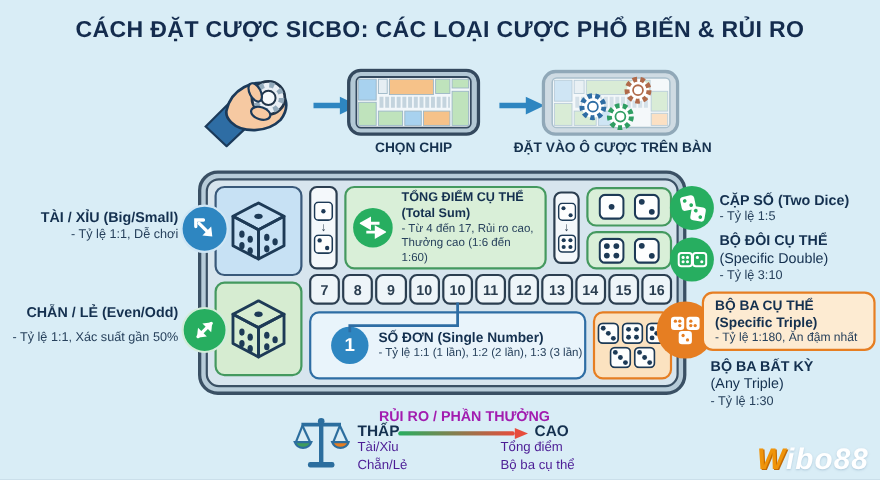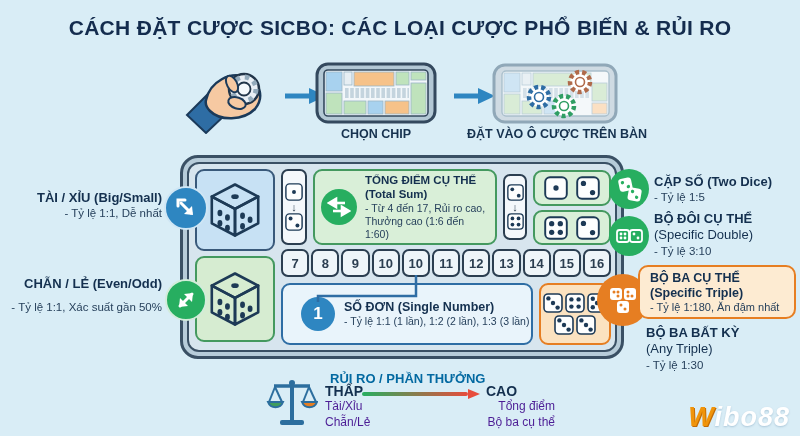--- a/index.html
+++ b/index.html
@@ -87,32 +87,32 @@
   .ann-right-align { text-align:right; }
   .orange-box {
     position:absolute; left:638px; top:265px; width:158px; height:54px;
     background:#fdebd2; border:2.5px solid #e67e22; border-radius:10px;
     padding:4px 10px;
   }
   .orange-box .ann-title { font-size:12.5px; font-weight:800; line-height:1.2; color:#14304f; }
   .orange-box .ann-det { font-size:11px; color:#27415c; line-height:1.2; }
 
   
-  .rr-title { position:absolute; left:330px; top:371px; width:170px; text-align:left;
-    font-size:13px; font-weight:800; color:#0369a1; }
+  .rr-title { position:absolute; left:330px; top:371px; width:170px; text-align:right;
+    font-size:13px; font-weight:800; color:#a21caf; }
   .rr-low  { position:absolute; left:325px; top:383px; font-size:14px; font-weight:800; color:#14304f; }
   .rr-high { position:absolute; left:486px; top:383px; font-size:14px; font-weight:800; color:#14304f; }
   .rr-arrow { position:absolute; left:362px; top:389px; width:118px; height:10px; }
   .rr-arrow .bar { position:absolute; left:0; top:3px; width:106px; height:4px;
     background:linear-gradient(90deg,#27ae60,#e74c3c); border-radius:2px; }
   .rr-arrow .head { position:absolute; right:0; top:0; width:0; height:0;
     border-left:12px solid #e74c3c; border-top:5px solid transparent; border-bottom:5px solid transparent; }
   .rr-list { position:absolute; font-size:12px; color:#4c1d95; line-height:1.3; }
   .rr-list-low { left:325px; top:399px; text-align:left; }
-  .rr-list-high { left:455px; top:399px; width:100px; text-align:right; }
+  .rr-list-high { left:455px; top:399px; width:100px; text-align:left; }
 
   
   .logo { position:absolute; right:10px; bottom:3px; font-style:italic; font-weight:800;
     font-size:27px; letter-spacing:1px; }
   .logo .lw { color:#f0940a; text-shadow:1px 1px 0 #c26a05; }
   .logo .lrest { color:#ffffff; text-shadow:0 1px 2px rgba(160,190,210,.8); }
 </style>
 </head>
 <body>
 
@@ -389,21 +389,21 @@
       </div>
     </div>
   </div>
 
   <svg class="abs" style="left:0;top:0;pointer-events:none" width="800" height="436">
     <polyline points="416,275 416,296 318,296 318,302" fill="none" stroke="#2e6da4" stroke-width="2.5"></polyline>
   </svg>
 
   <div class="ann ann-right-align" style="left:0;top:190px;width:162px">
     <div class="ann-title">TÀI / XỈU (Big/Small)</div>
-    <div class="ann-det">- Tỷ lệ 1:1, Dễ nhất</div>
+    <div class="ann-det">- Tỷ lệ 1:1, Dễ chơi</div>
   </div>
   <div class="circ circ-blue abs" style="left:164px;top:186px;width:44px;height:44px;border:2px solid #cfe6f5">
     <svg width="26" height="26" viewBox="0 0 26 26">
       <polyline points="5,11 5,5 12,5" fill="none" stroke="#fff" stroke-width="3" stroke-linecap="round"></polyline>
       <line x1="8" y1="8" x2="18" y2="18" stroke="#fff" stroke-width="3" stroke-linecap="round"></line>
       <polygon points="20,20 11,19 19,11" fill="#fff"></polygon>
     </svg>
   </div>
 
   <div class="ann ann-right-align" style="left:0;top:276px;width:162px">

